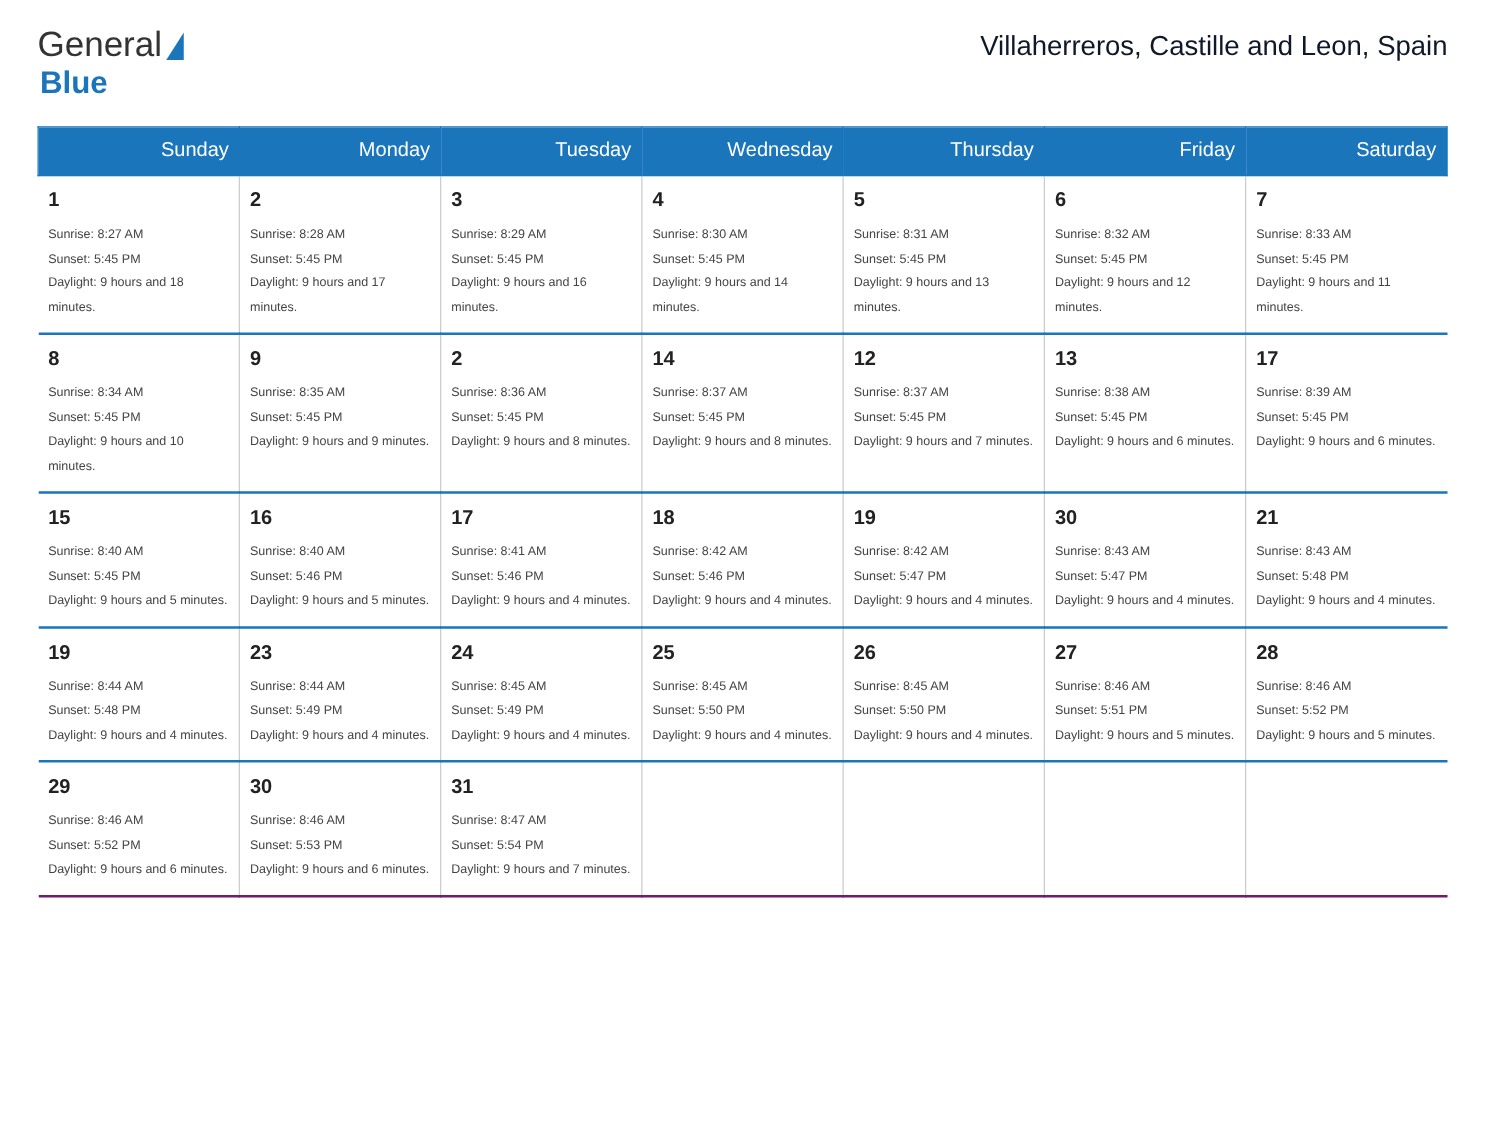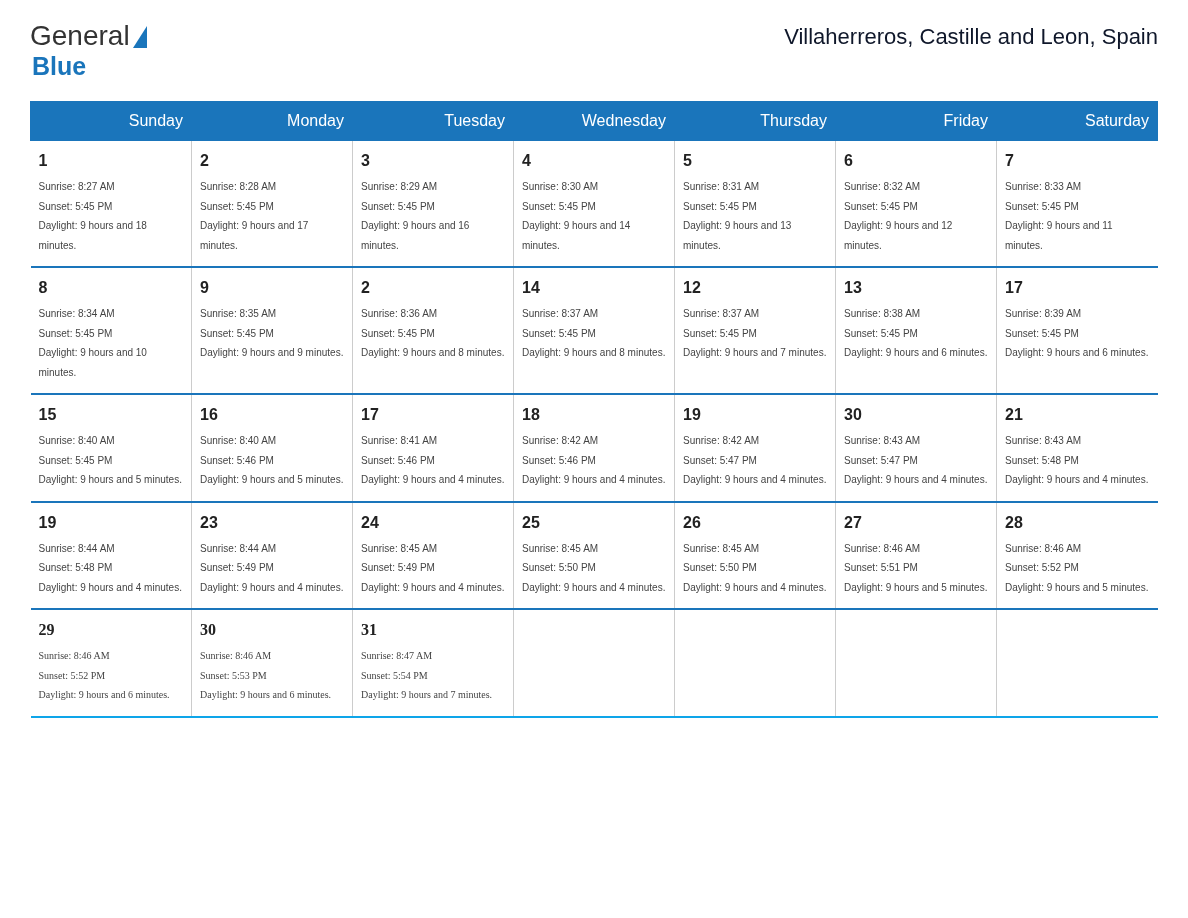--- a/index.html
+++ b/index.html
@@ -96,22 +96,21 @@
       color: #222;
       display: block;
       margin-bottom: 3px;
     }
     .cell-info {
       font-size: 10px;
       color: #444;
       line-height: 1.55;
     }
     tbody tr:last-child {
-      border-bottom: 2px solid #0ea5e9;
-      font-family: Liberation Serif, serif;
+      border-bottom: 2px solid #701a75;
     }
   </style>
 </head>
 <body>
 
 <div class="header">
   <div class="logo">
     <div class="logo-top">
       <span class="logo-general">General</span>
       <div class="logo-triangle"></div>

